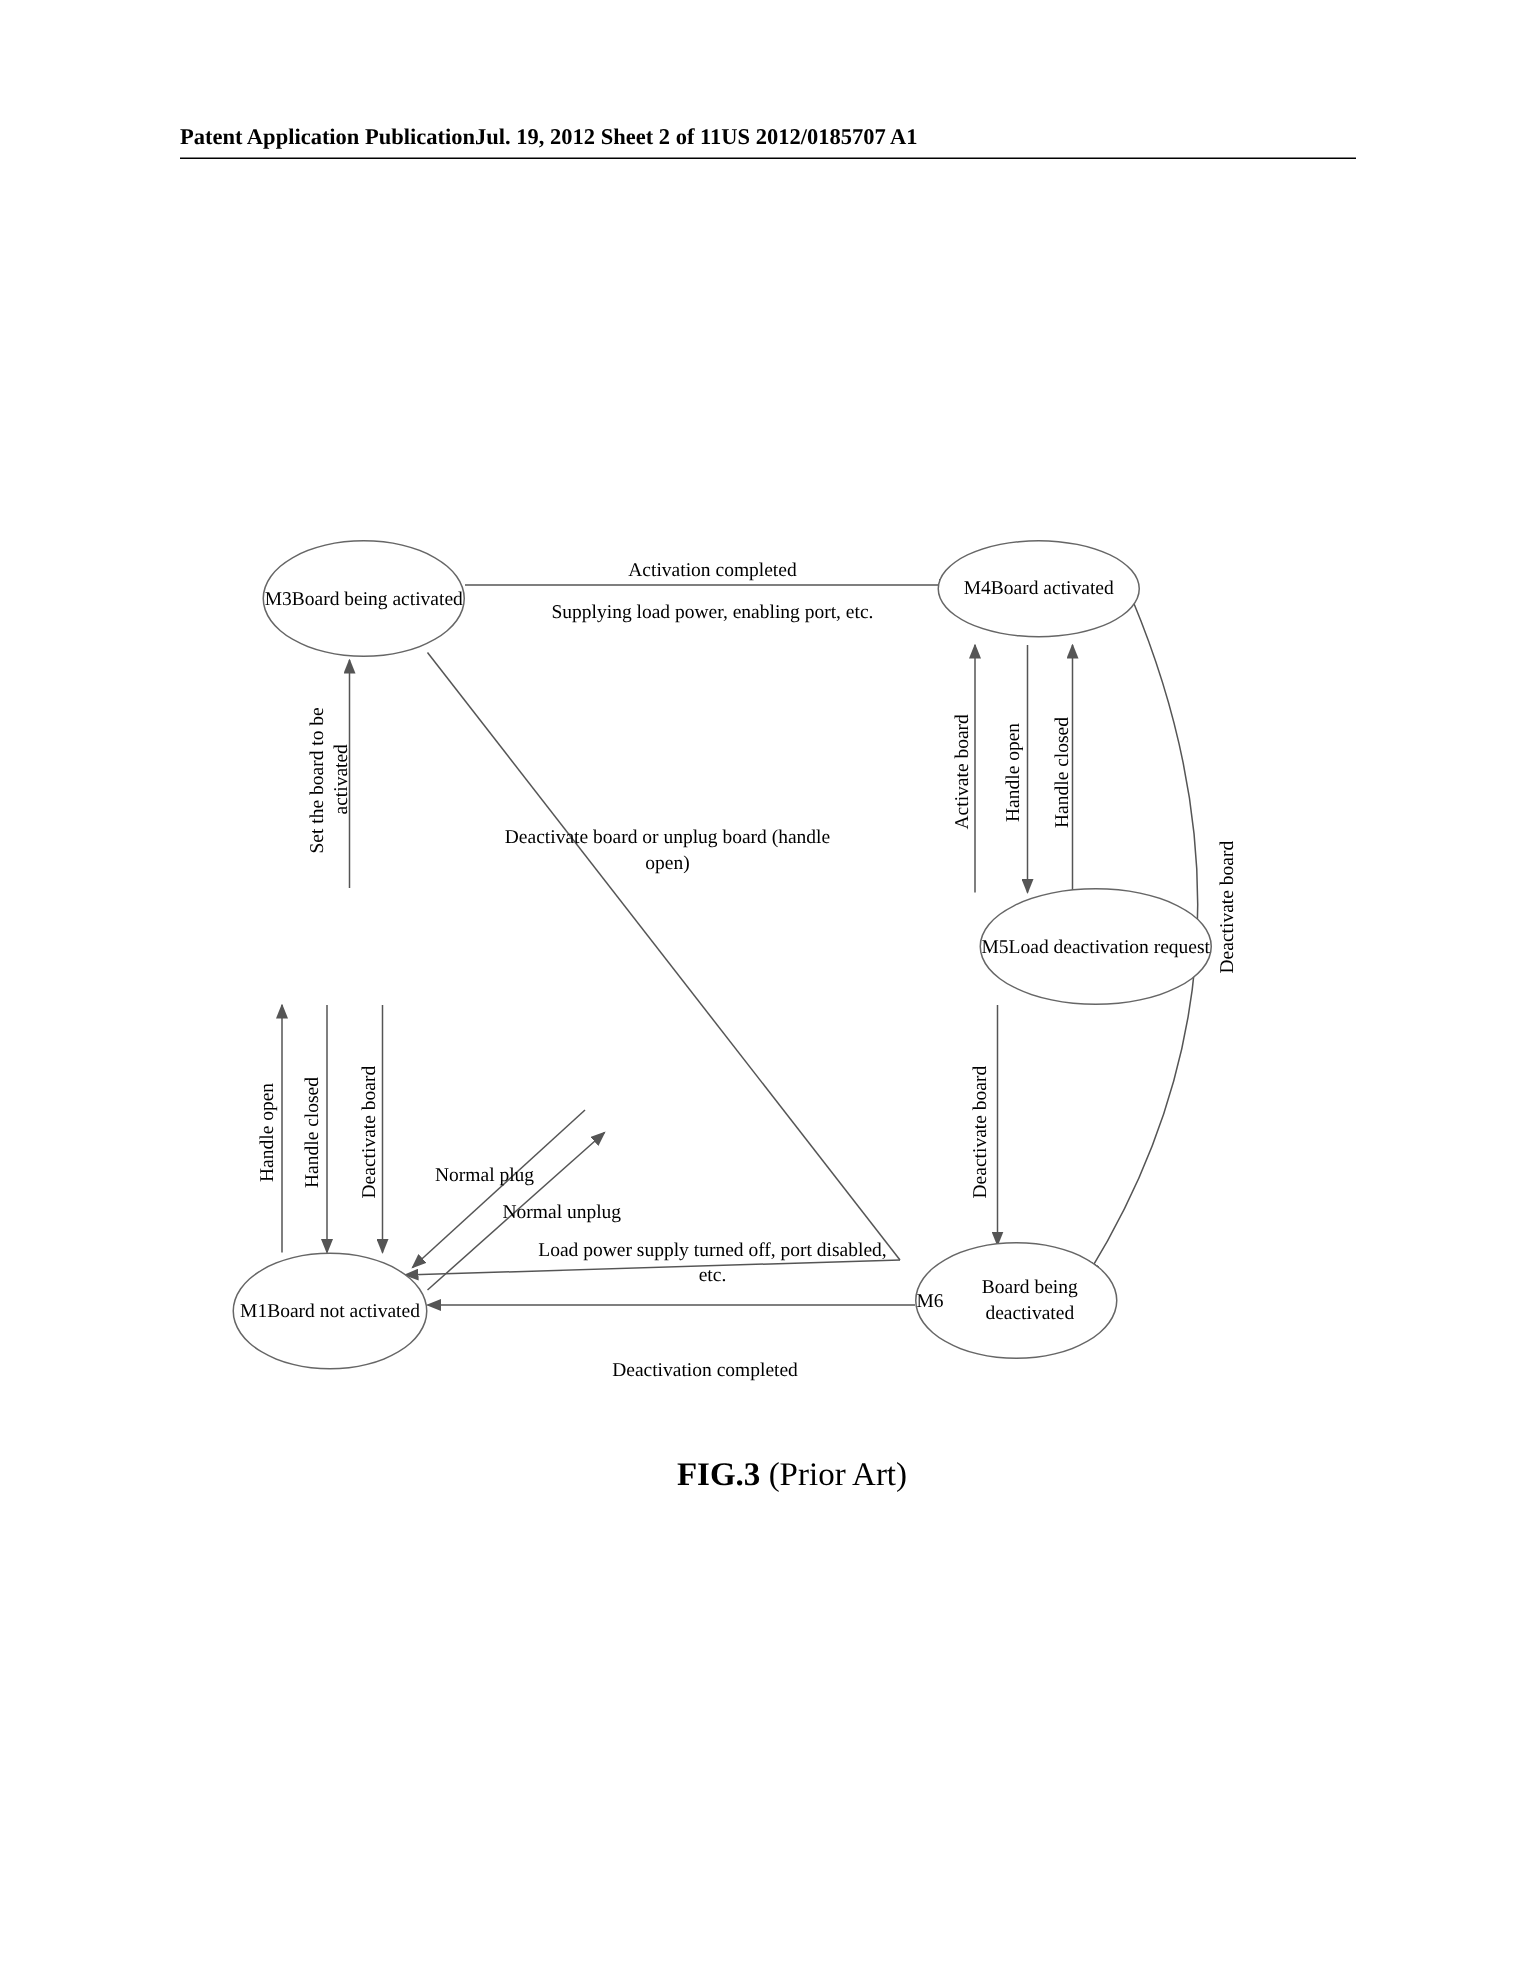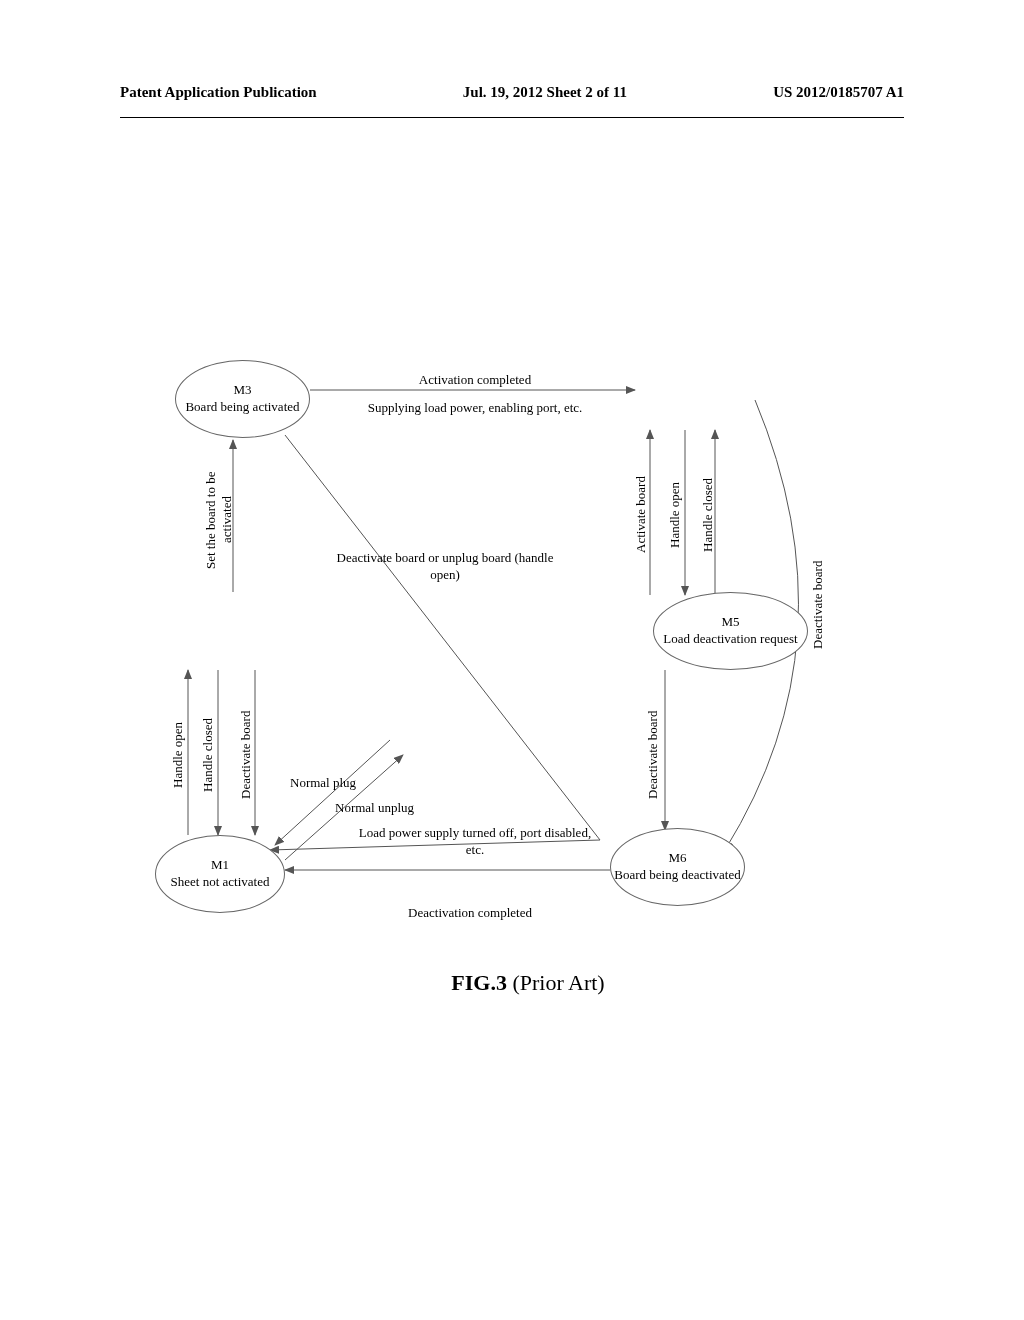--- a/index.html
+++ b/index.html
@@ -10,41 +10,39 @@
       font-family: "Times New Roman", Times, serif;
       position: relative;
       color: #000;
     }
     .header {
       position: absolute;
       top: 84px;
       left: 120px;
       right: 120px;
       display: flex;
-      justify-content: space-between;
       font-size: 15px;
       font-weight: bold;
       border-bottom: 1.5px solid #000;
-      padding-bottom: 16px;
+      padding-bottom: 4px;
     }
     .diagram {
       position: absolute;
       top: 360px;
       left: 155px;
       width: 720px;
       height: 600px;
     }
     .state {
       position: absolute;
       border: 1px solid #666;
       border-radius: 50%;
       text-align: center;
       font-size: 13px;
       display: flex;
-      flex-direction: column;
       justify-content: center;
       align-items: center;
       line-height: 1.3;
       background: #fff;
     }
     .label {
       position: absolute;
       font-size: 13px;
       text-align: center;
       line-height: 1.3;
@@ -119,31 +117,35 @@
     <line x1="510" y1="310" x2="510" y2="470" stroke="#555" stroke-width="1" marker-end="url(#ah)"></line>
 
     <path d="M 600 40 Q 700 280 570 490" stroke="#555" stroke-width="1" fill="none" marker-end="url(#ah)"></path>
   </svg>
 
   <div class="state" style="left:20px; top:0px; width:135px; height:78px;">
     <span>M3</span>
     <span>Board being activated</span>
   </div>
 
+  <div class="state" style="left:470px; top:0px; width:135px; height:65px;">
+    <span>M4</span>
+    <span>Board activated</span>
+  </div>
 
 
   <div class="state" style="left:450px; top:232px; width:155px; height:78px;margin-left:48px;">
     <span>M5</span>
     <span>Load deactivation request</span>
   </div>
 
 
   <div class="state" style="left:0px; top:475px; width:130px; height:78px;">
     <span>M1</span>
-    <span>Sheet not activated</span>
+    <span>Board not activated</span>
   </div>
 
   <div class="state" style="left:455px; top:468px; width:135px; height:78px;">
     <span>M6</span>
     <span>Board being deactivated</span>
   </div>
 
   <div class="label" style="left:220px; top:12px; width:200px;">Activation completed</div>
   <div class="label" style="left:170px; top:40px; width:300px;">Supplying load power, enabling port, etc.</div>
   <div class="label" style="left:175px; top:190px; width:230px;">

